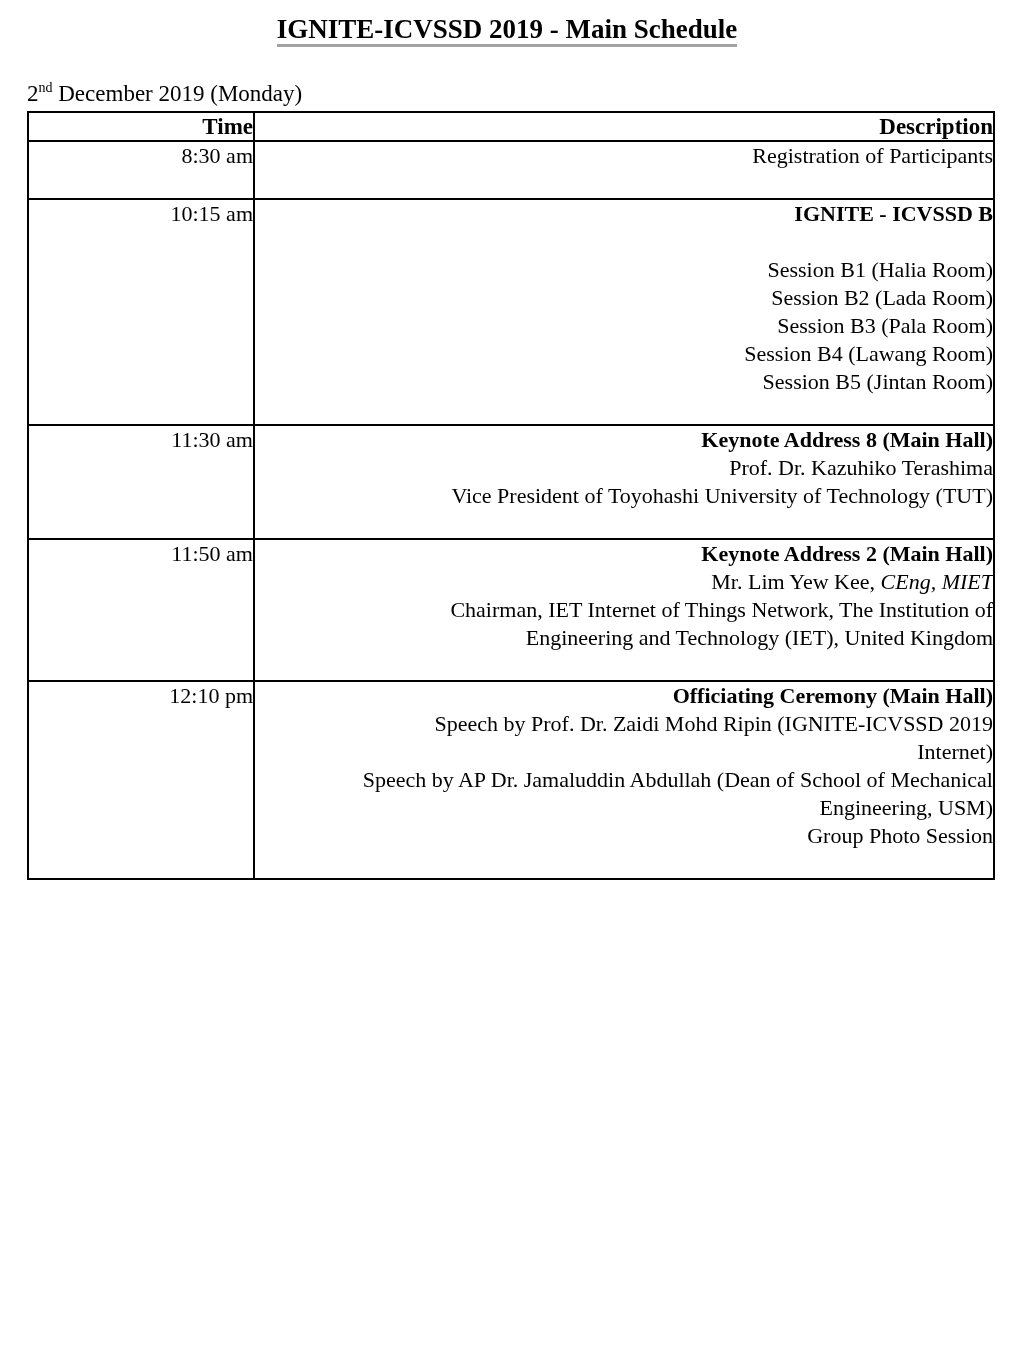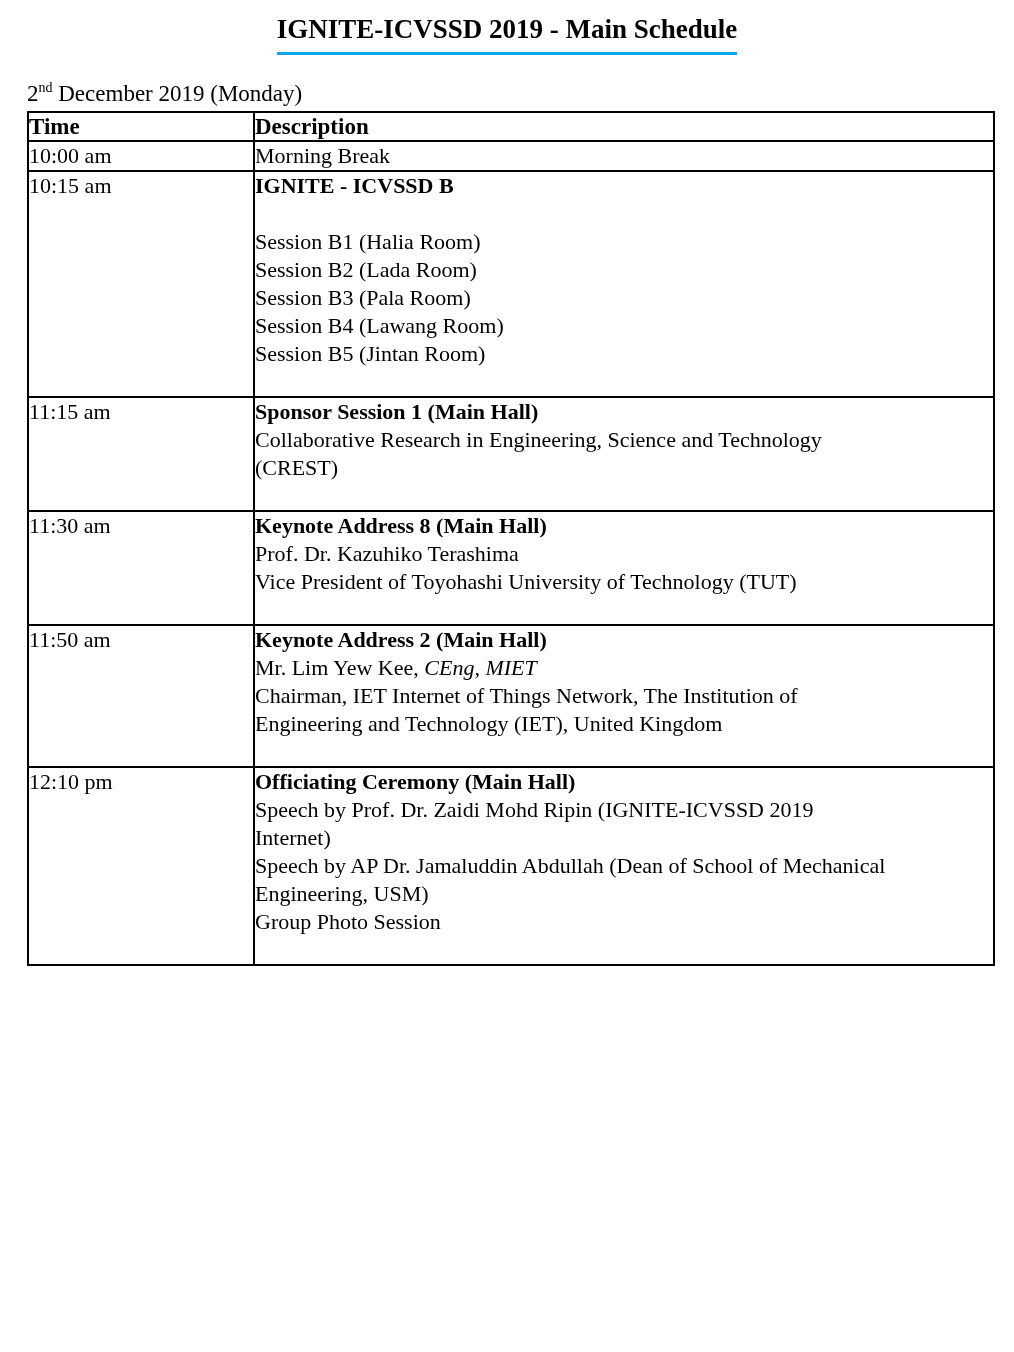--- a/index.html
+++ b/index.html
@@ -15,43 +15,43 @@
     color: #000000;
   }
   .doc-title {
     margin-top: 13px;
     text-align: center;
     font-size: 27px;
     font-weight: bold;
     line-height: 33px;
   }
   .doc-title .underline {
-    border-bottom: 3px solid #0ea5e9;
-    padding-bottom: 8px;
+    border-bottom: 3px solid #a3a3a3;
+    padding-bottom: 0;
   }
   .date-heading {
     margin: 34px 4px 3px 27px;
     font-size: 23px;
     line-height: 28px;
   }
   .date-heading sup {
     font-size: 14px;
     line-height: 0;
   }
   table.schedule {
     margin-left: 27px;
     width: 966px;
     border-collapse: collapse;
     table-layout: fixed;
   }
   table.schedule th, table.schedule td {
     border: 2px solid #000;
     padding: 0;
     vertical-align: top;
-    text-align: left;
+    text-align: right;
   }
   col.time-col  { width: 226px; }
   col.desc-col  { width: 740px; }
   th.header-cell {
     font-size: 23px;
     font-weight: bold;
     line-height: 27px;
     height: 27px;
   }
   td.time-cell {
@@ -84,44 +84,36 @@
     <col class="desc-col">
   </colgroup>
   <thead>
     <tr>
       <th class="header-cell">Time</th>
       <th class="header-cell">Description</th>
     </tr>
   </thead>
   <tbody>
       <tr>
-        <td class="time-cell">10:00 am</td>
+        <td class="time-cell">8:30 am</td>
         <td class="desc-cell">
-          <div class="desc-line"><span>Morning Break</span></div>
+          <div class="desc-line"><span>Registration of Participants</span></div>
+          <div class="desc-line">&nbsp;</div>
         </td>
       </tr>
       <tr>
         <td class="time-cell">10:15 am</td>
         <td class="desc-cell">
           <div class="desc-line"><span class="b">IGNITE - ICVSSD B</span></div>
           <div class="desc-line">&nbsp;</div>
           <div class="desc-line"><span>Session B1 (Halia Room)</span></div>
           <div class="desc-line"><span>Session B2 (Lada Room)</span></div>
           <div class="desc-line"><span>Session B3 (Pala Room)</span></div>
           <div class="desc-line"><span>Session B4 (Lawang Room)</span></div>
           <div class="desc-line"><span>Session B5 (Jintan Room)</span></div>
-          <div class="desc-line">&nbsp;</div>
-        </td>
-      </tr>
-      <tr>
-        <td class="time-cell">11:15 am</td>
-        <td class="desc-cell">
-          <div class="desc-line"><span class="b">Sponsor Session 1 (Main Hall)</span></div>
-          <div class="desc-line"><span>Collaborative Research in Engineering, Science and Technology</span></div>
-          <div class="desc-line"><span>(CREST)</span></div>
           <div class="desc-line">&nbsp;</div>
         </td>
       </tr>
       <tr>
         <td class="time-cell">11:30 am</td>
         <td class="desc-cell">
           <div class="desc-line"><span class="b">Keynote Address 8 (Main Hall)</span></div>
           <div class="desc-line"><span>Prof. Dr. Kazuhiko Terashima</span></div>
           <div class="desc-line"><span>Vice President of Toyohashi University of Technology (TUT)</span></div>
           <div class="desc-line">&nbsp;</div>

